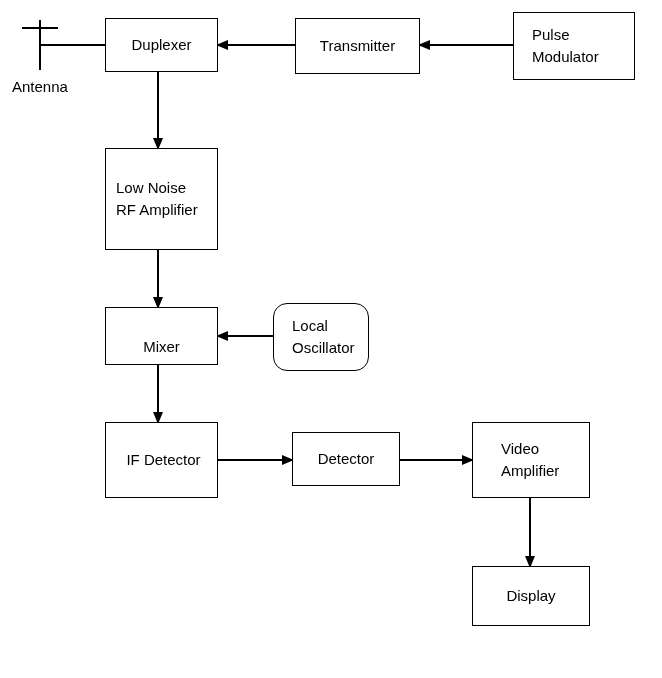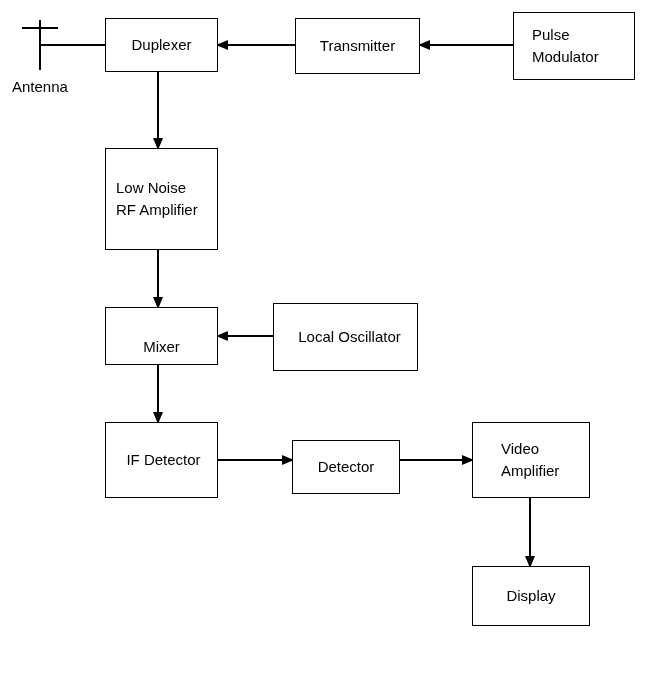--- a/index.html
+++ b/index.html
@@ -84,29 +84,29 @@
 </div>
 
 <div class="block" style="left:105px; top:148px; width:113px; height:102px; ">
   <span>Low Noise RF Amplifier</span>
 </div>
 
 <div class="block" style="left:105px; top:307px; width:113px; height:58px;align-items:flex-end;">
   <span>Mixer</span>
 </div>
 
-<div class="block" style="left:273px; top:303px; width:145px; height:68px; padding-left:18px;">
+<div class="block" style="left:273px; top:303px; width:96px; height:68px; padding-left:18px;border-radius:14px;">
   <span>Local Oscillator</span>
 </div>
 
 <div class="block" style="left:105px; top:422px; width:113px; height:76px; padding-left:14px;">
   <span>IF Detector</span>
 </div>
 
-<div class="block" style="left:292px; top:432px; width:108px; height:54px;margin-top:8px;">
+<div class="block" style="left:292px; top:432px; width:108px; height:54px;">
   <span>Detector</span>
 </div>
 
 <div class="block" style="left:472px; top:422px; width:118px; height:76px; padding-left:28px;">
   <span>Video Amplifier</span>
 </div>
 
 <div class="block center" style="left:472px; top:566px; width:118px; height:60px;">
   <span>Display</span>
 </div>

